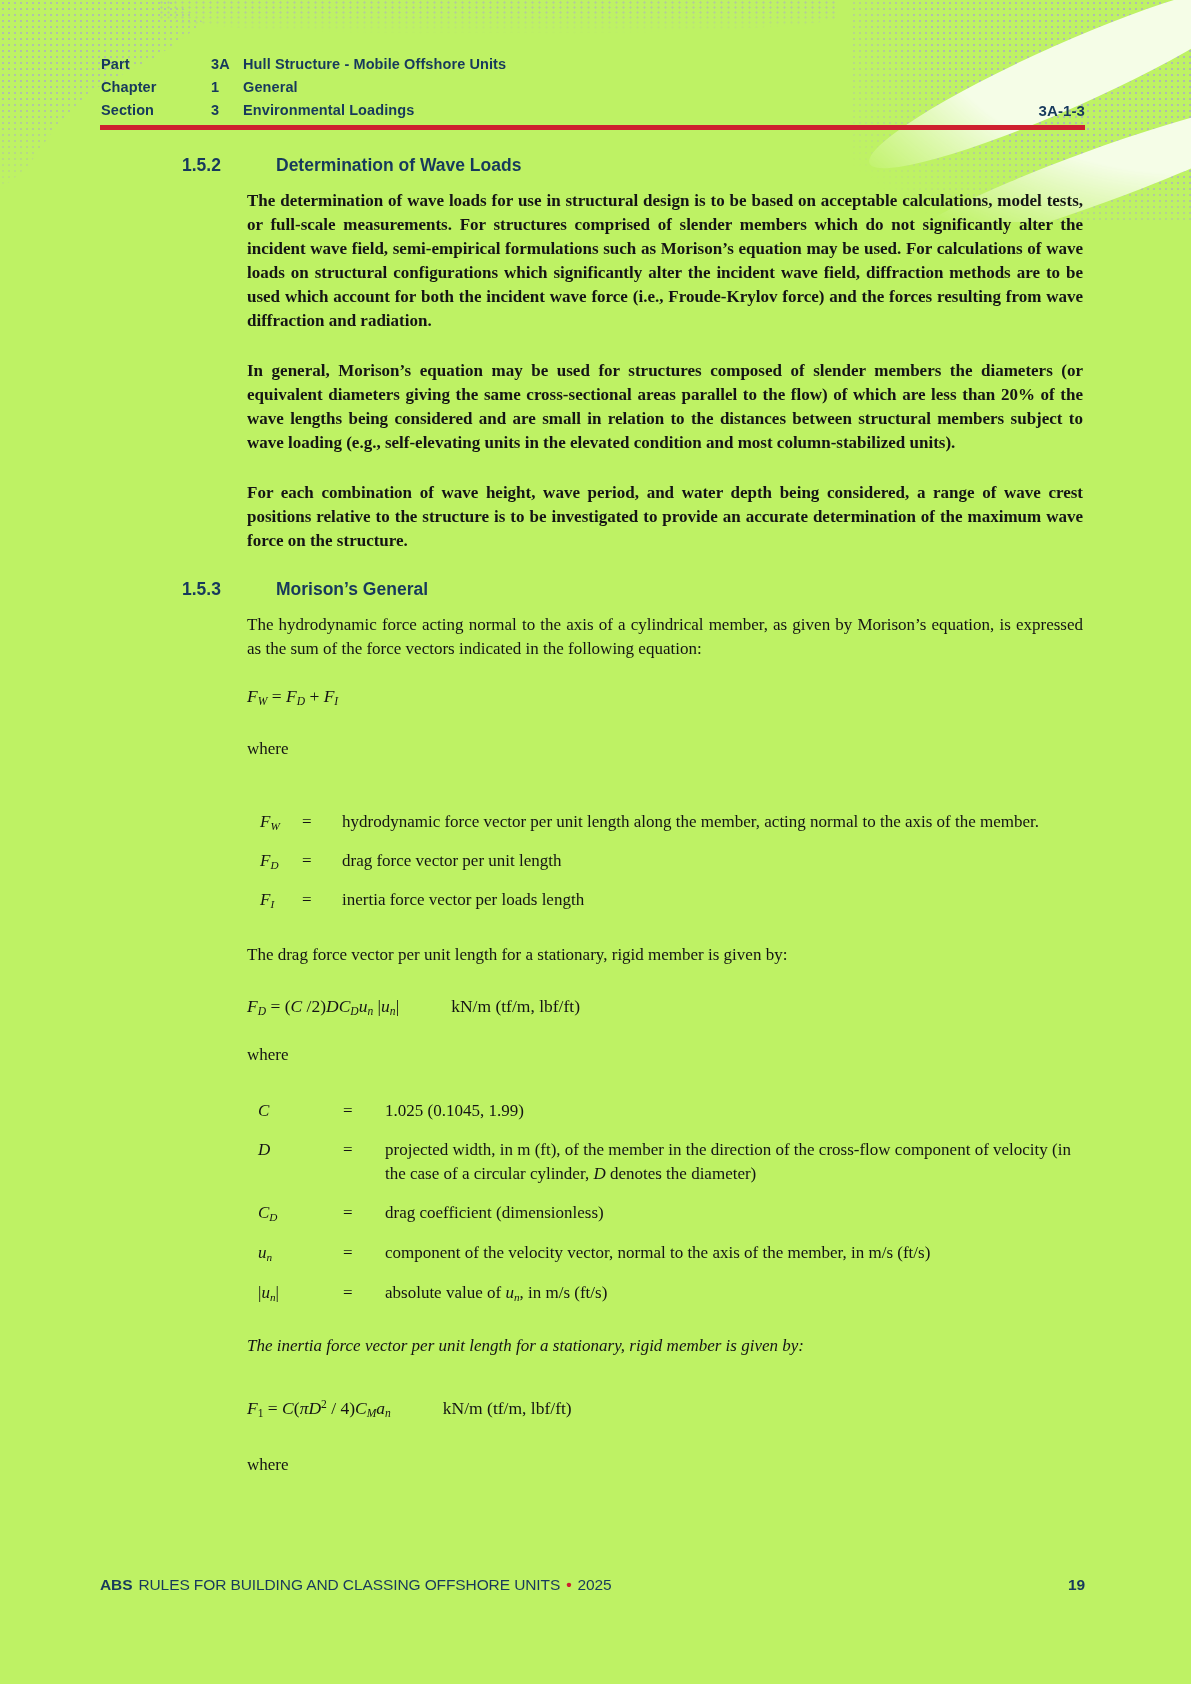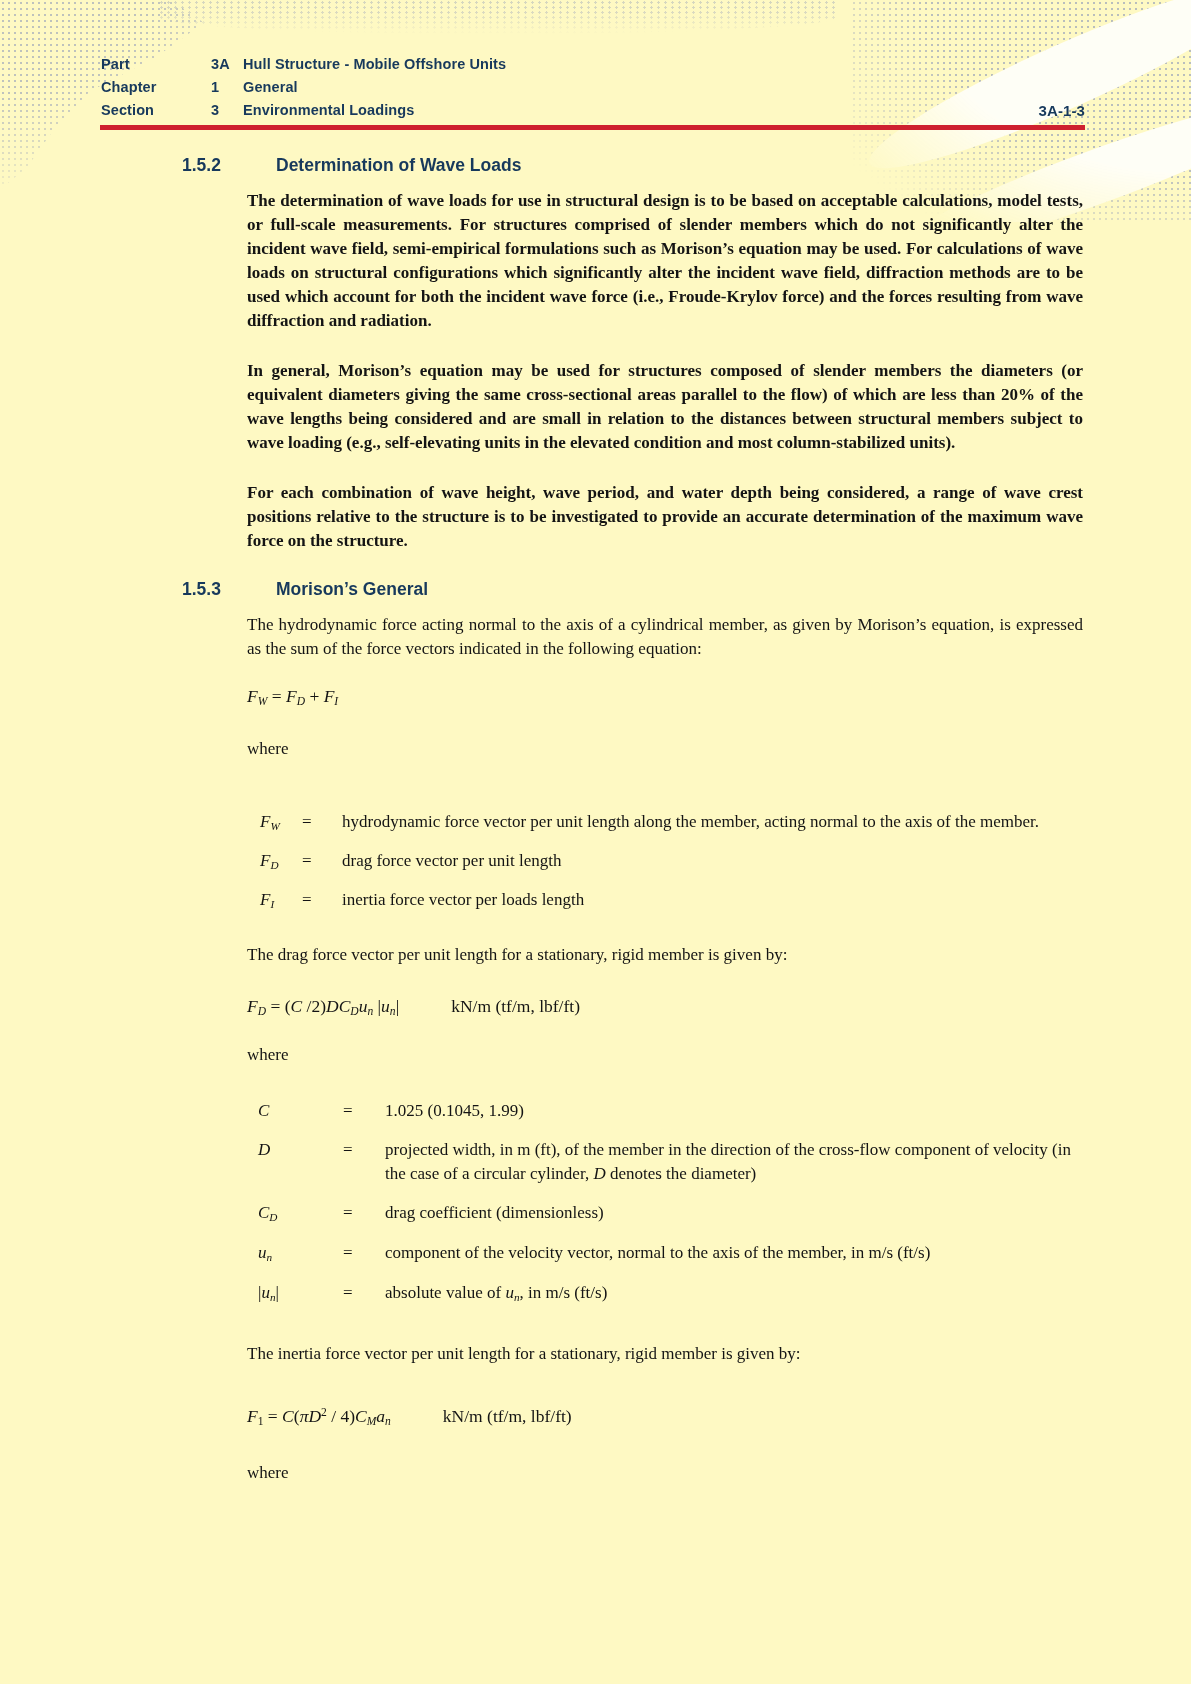--- a/index.html
+++ b/index.html
@@ -1,16 +1,16 @@
 <!DOCTYPE html>
 <html><head>
 <meta charset="utf-8">
 <style>
   html,body{margin:0;padding:0;background:#ffffff;}
-  .page{position:relative;width:1191px;height:1684px;background:#fef9c3;overflow:hidden;
+  .page{position:relative;width:1191px;height:1684px;background:#bef264;overflow:hidden;
         font-family:"Liberation Serif", serif;color:#141414;margin:0 auto;}
 
   
   .deco{position:absolute;background-image:radial-gradient(circle,#aeb4bc 1.05px, rgba(255,255,255,0) 1.25px);
         background-size:6px 6px;pointer-events:none;}
   .deco-tl{left:0;top:0;width:300px;height:190px;opacity:.8;
            clip-path:polygon(0 0,57% 0,68% 12%,52% 30%,30% 48%,18% 68%,9% 88%,0 100%);
            -webkit-mask-image:radial-gradient(at 0% 0%,#000 35%,transparent 80%);
            mask-image:radial-gradient(at 0% 0%,#000 35%,transparent 80%);}
   .deco-band{left:158px;top:0;width:680px;height:34px;opacity:.5;background-size:7px 5px;
@@ -56,21 +56,21 @@
   .def-list-2{grid-template-columns:85px 42px 1fr;row-gap:15px;margin:15px 0 0 11px;}
 
   
   .mt-h153{margin-top:26px;}
   .mt-intro{margin-top:13px;}
   .mt-eqfw{margin-top:22px;}
   .mt-where1{margin-top:26px;}
   .mt-drag{margin-top:30px;}
   .mt-eqfd{margin-top:26px;}
   .mt-where2{margin-top:22px;}
-  .mt-inertia{margin-top:36px;}
+  .mt-inertia{margin-top:28px;font-style:italic;}
   .mt-eqf1{margin-top:30px;line-height:41px;}
   .mt-where3{margin-top:22px;}
 
   
   .doc-footer{position:absolute;left:100px;top:1576px;width:985px;display:flex;
               justify-content:space-between;align-items:baseline;
               font-family:"Liberation Sans", sans-serif;font-size:15.5px;color:#17395c;
               letter-spacing:-.1px;}
   .f-brand{font-weight:bold;margin-right:6px;}
   .f-dot{color:#ce202f;margin:0 6px;font-weight:bold;}
@@ -172,14 +172,20 @@
     <p class="lead-p mt-inertia">The inertia force vector per unit length for a stationary, rigid member is given by:</p>
 
     <div class="equation mt-eqf1">
       <span><span class="tk-i">F</span><span class="tk-sub">1</span><span class="tk-n"> = </span><span class="tk-i">C</span><span class="tk-n">(</span><span class="tk-i">πD</span><span class="tk-sup">2</span><span class="tk-n"> / 4)</span><span class="tk-i">C</span><span class="tk-isub">M</span><span class="tk-i">a</span><span class="tk-isub">n</span></span><span class="eq-units">kN/m (tf/m, lbf/ft)</span>
     </div>
 
     <p class="where mt-where3">where</p>
 
   </main>
 
+  <footer class="doc-footer">
+    <div>
+      <span class="f-brand">ABS</span><span>RULES FOR BUILDING AND CLASSING OFFSHORE UNITS</span><span class="f-dot">•</span><span>2025</span>
+    </div>
+    <div class="f-page">19</div>
+  </footer>
 
 </div>
 
 </body></html>

